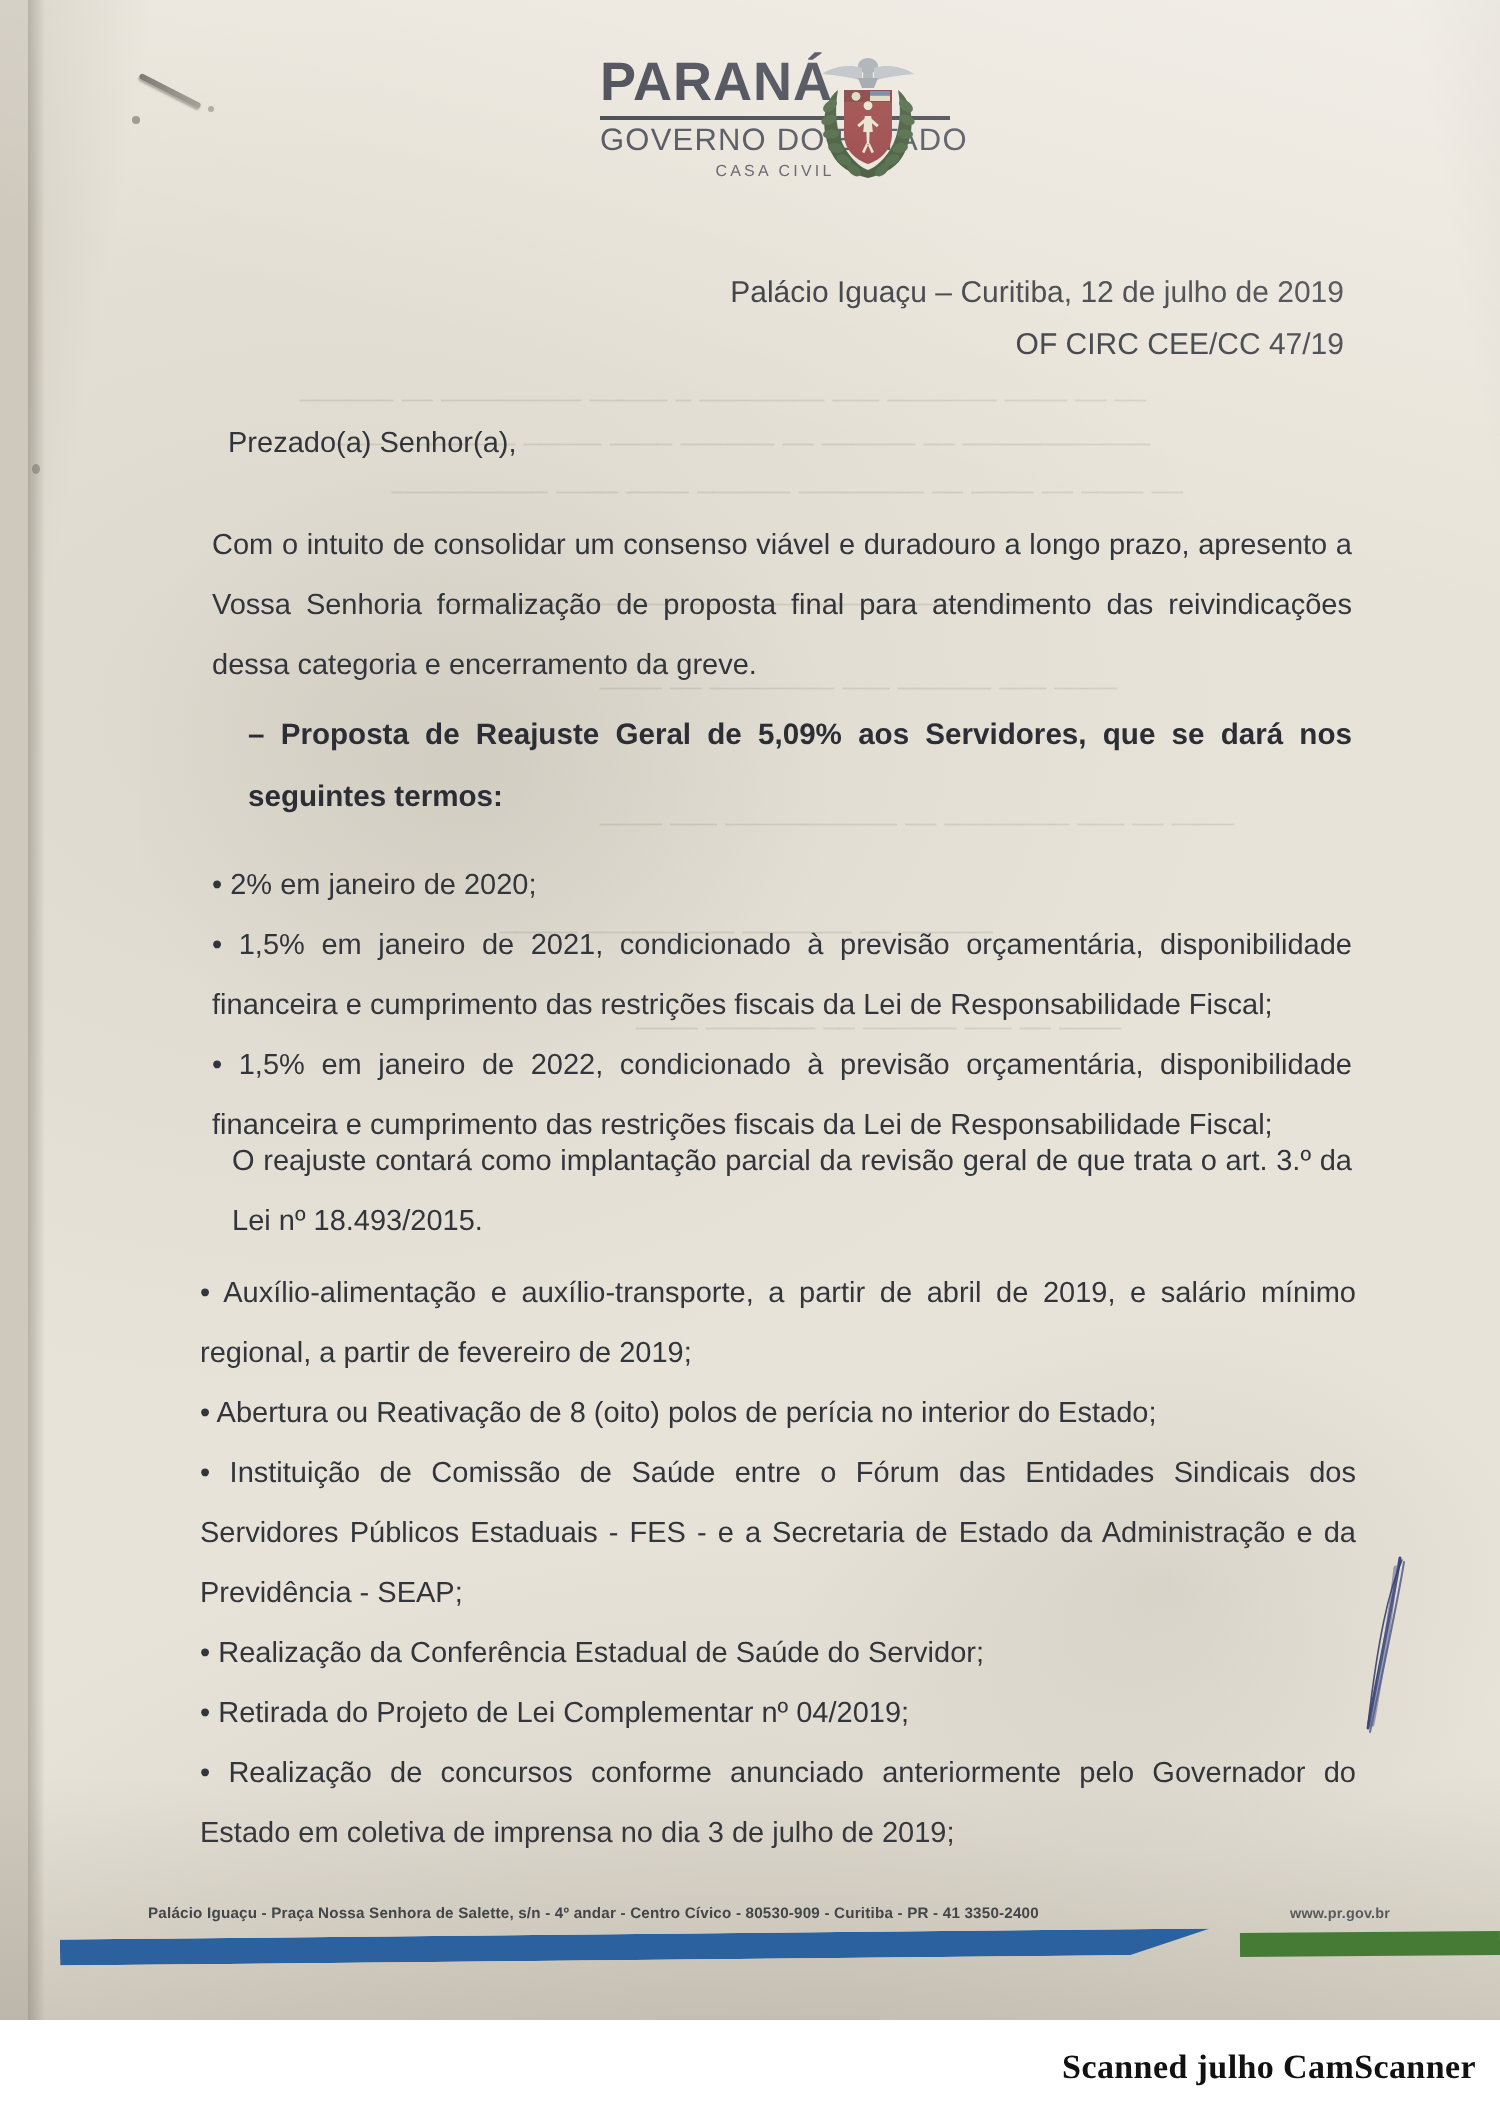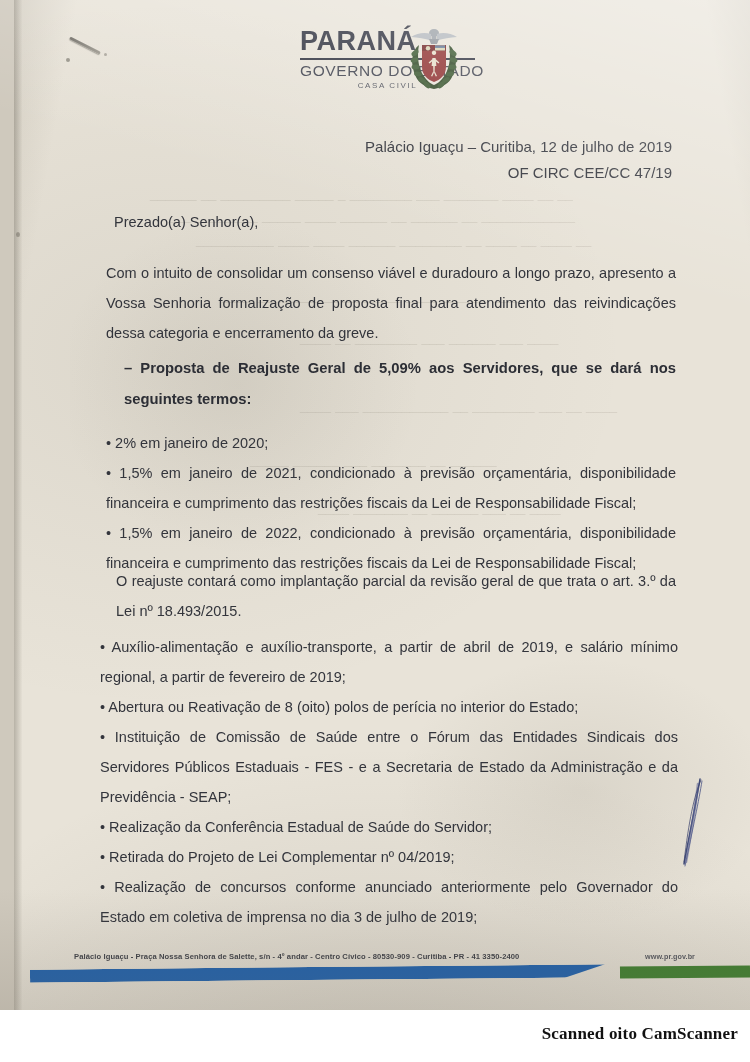--- a/index.html
+++ b/index.html
@@ -389,13 +389,13 @@
 
   <div class="footer-addr">Palácio Iguaçu - Praça Nossa Senhora de Salette, s/n - 4º andar - Centro Cívico - 80530-909 - Curitiba - PR - 41 3350-2400</div>
   <div class="footer-url">www.pr.gov.br</div>
   <div class="bar-blue"></div>
   <div class="bar-green"></div>
 
   <div class="paper-sheen"></div>
 </div>
 
 <div class="watermark-strip"></div>
-<div class="watermark">Scanned oito CamScanner</div>
+<div class="watermark">Scanned julho CamScanner</div>
 
 </body></html>

